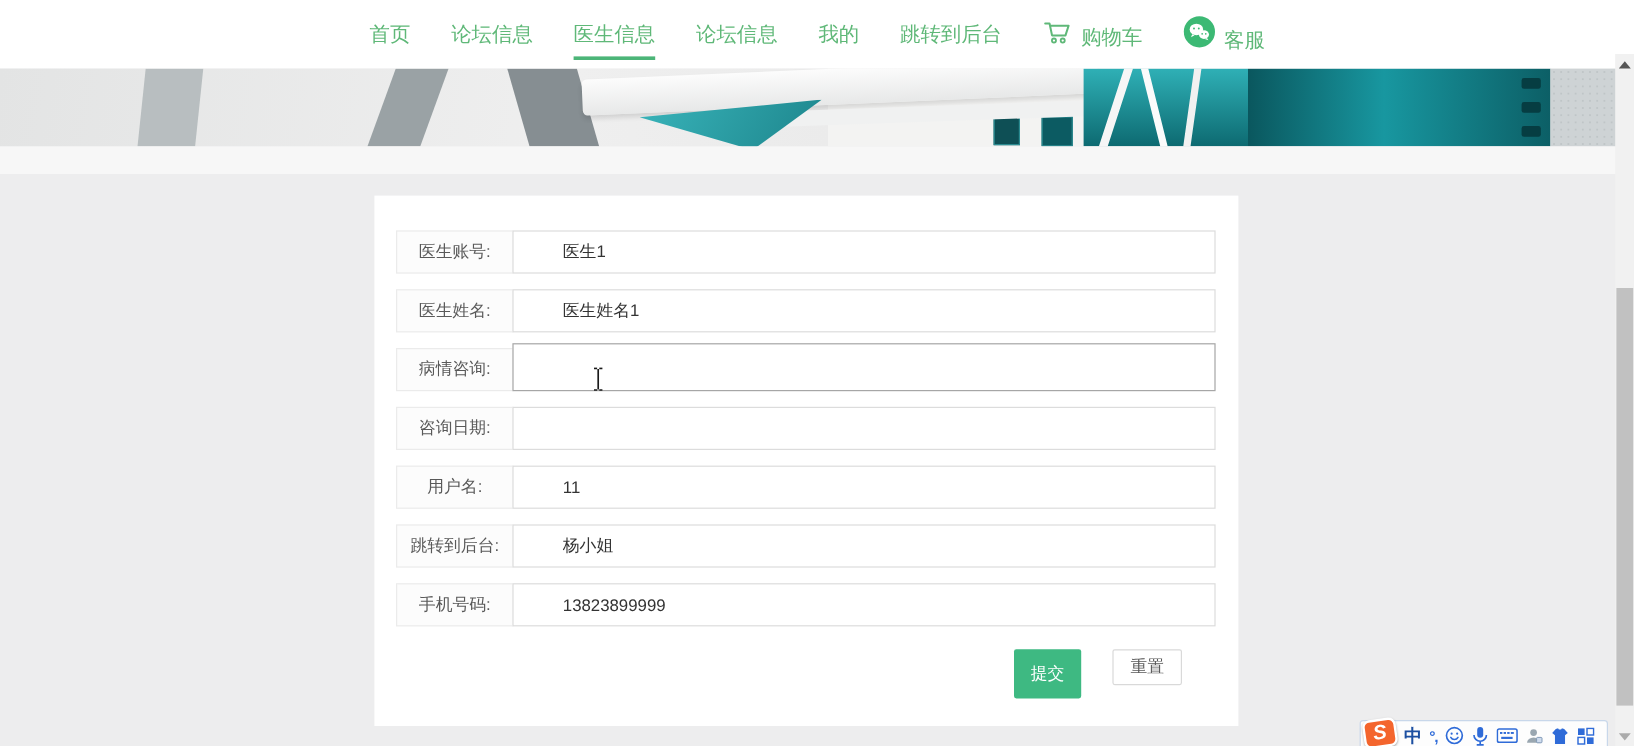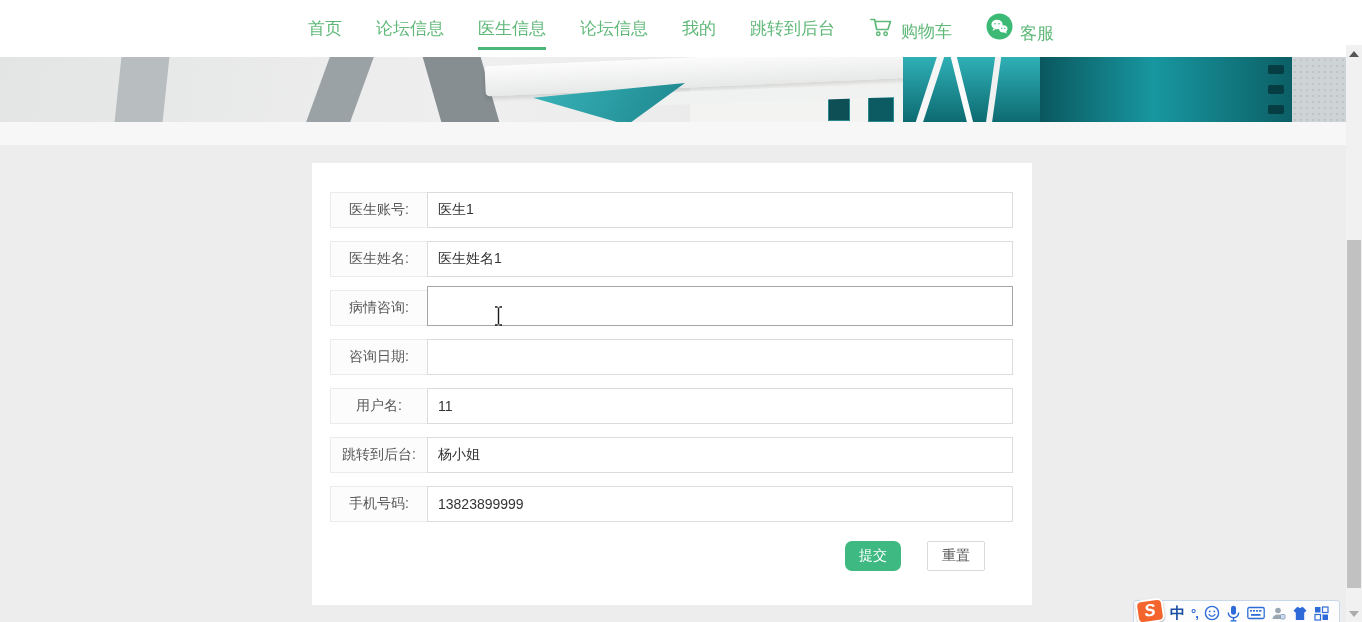--- a/index.html
+++ b/index.html
@@ -41,26 +41,26 @@
              background-image:radial-gradient(#bfc5c7 1px, transparent 1px); background-size:6px 6px; }
 
   .strip { position:absolute; left:0; top:122px; width:1362px; height:23px; background:#f7f7f7; }
 
   
   .card { position:absolute; left:312px; top:163px; width:720px; height:442px; background:#ffffff; }
   .form-wrap { position:absolute; left:18px; top:29px; width:683px; }
   .form-row { display:flex; align-items:flex-end; height:36px; margin-bottom:13px; }
   .label-cell { width:98px; height:36px; border:1px solid #ebebeb; background:#fcfcfc; flex:none;
                 display:flex; align-items:center; justify-content:center; font-size:14px; color:#595959; }
-  .input-box { flex:1; height:36px; border:1px solid #dcdcdc; margin-left:-1px; background:#fff; display:flex; align-items:center; }
+  .input-box { flex:1; height:36px; border:1px solid #dcdcdc; margin-left:-1px; background:#fff; display:flex; align-items:center;padding-left:31px; }
   .form-row.focused .input-box { height:40px; border-color:#a6a6a6; }
   .input-box input { width:100%; height:100%; border:none; outline:none; padding:0 10px; font-size:14px; color:#333;
                      font-family:"Liberation Sans", sans-serif; background:transparent; }
   .btn-row { display:flex; justify-content:flex-end; gap:14px; padding-right:28px; margin-top:19px; }
-  .btn-submit { width:56px; height:30px; background:#3eb982; color:#fff; border:none; border-radius:7px;
+  .btn-submit { width:56px; height:41px; background:#3eb982; color:#fff; border:none; border-radius:2px;
                 font-size:14px; cursor:pointer; font-family:"Liberation Sans", sans-serif; }
   .btn-reset { width:58px; height:30px; background:#fff; color:#595959; border:1px solid #d9d9d9; border-radius:2px;
                font-size:14px; cursor:pointer; font-family:"Liberation Sans", sans-serif;margin-left:12px; }
 
   
   .ibeam { position:absolute; left:493px; top:306px; z-index:9; }
 
   
   .ime { position:absolute; left:1133px; top:600px; width:207px; height:26px; background:#fdfdfd;
          border:1px solid #c8d7ea; border-radius:3px; display:flex; align-items:center; gap:6px;

